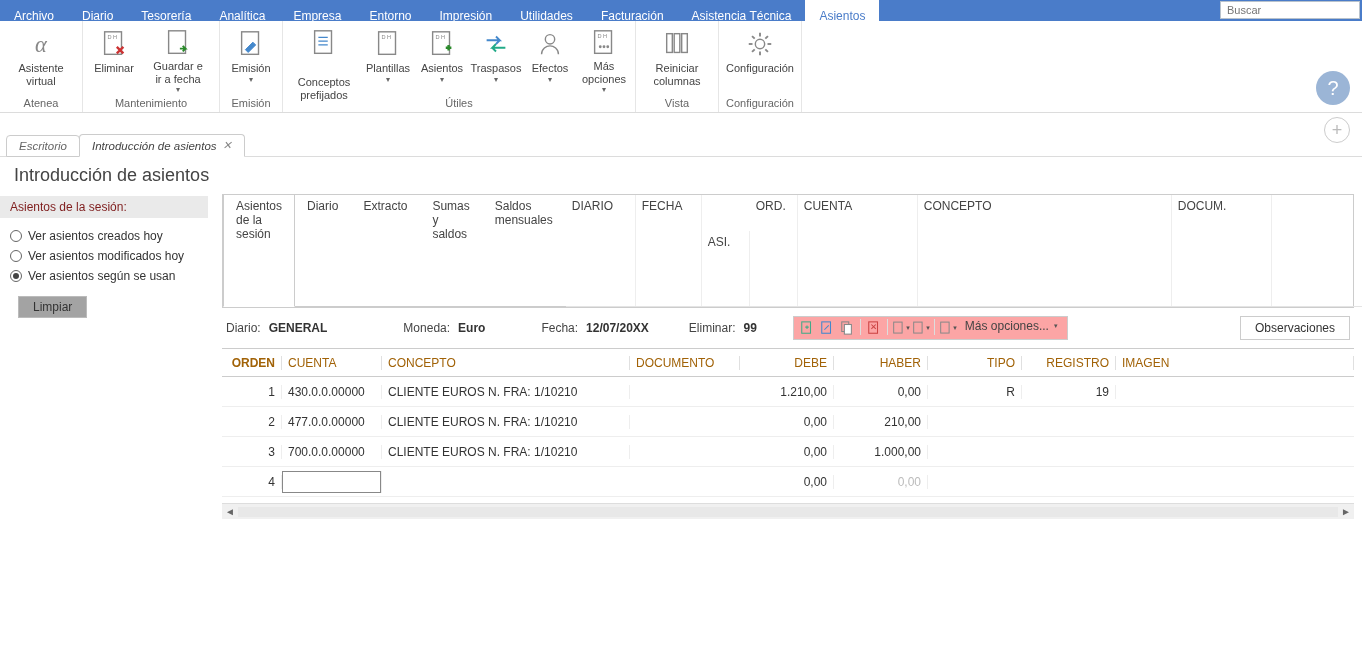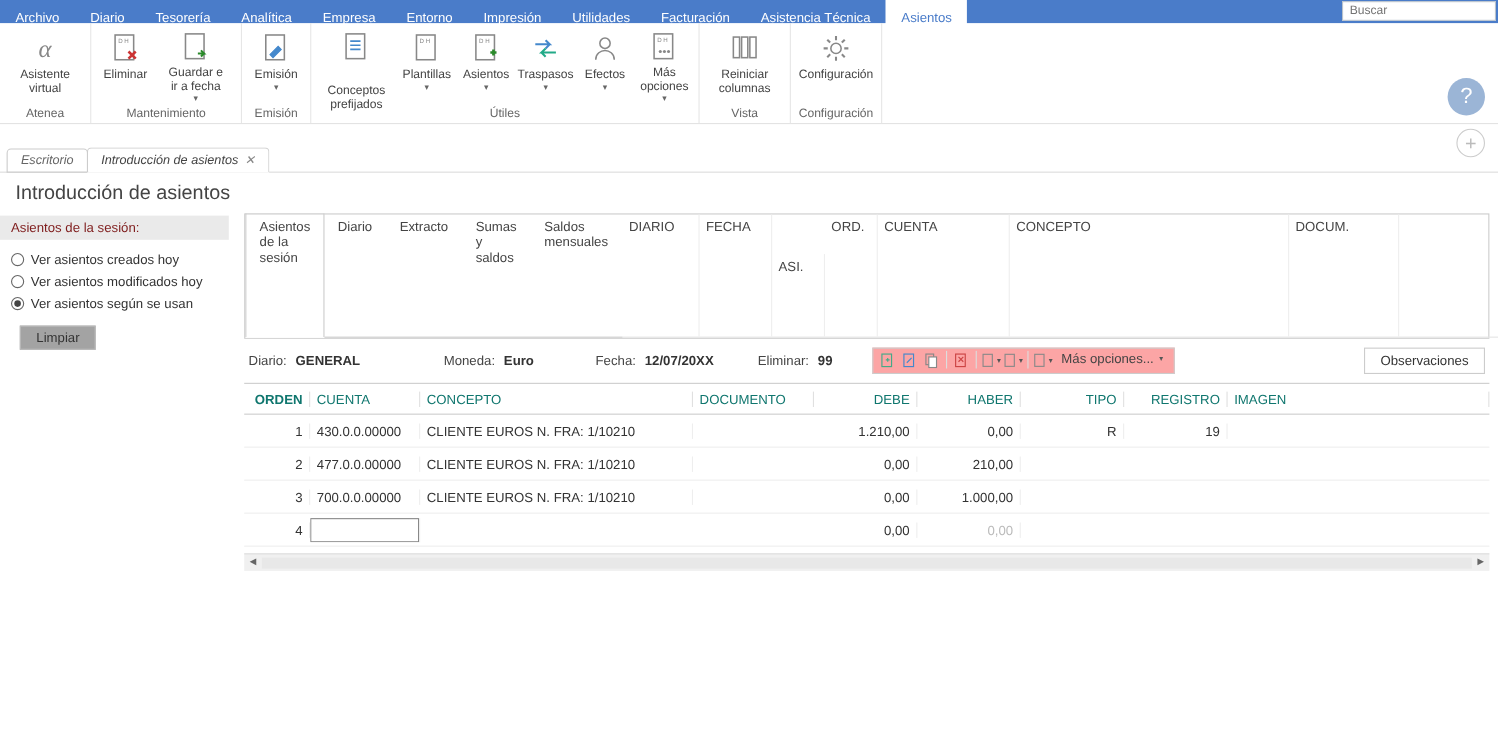--- a/index.html
+++ b/index.html
@@ -309,21 +309,21 @@
     font-size: 12px;
   }
   .et-row {
     display: flex;
     border-bottom: 1px solid #eee;
     height: 30px;
     align-items: center;
   }
   .et-row.head {
     font-weight: normal;
-    color: #0f766e;
+    color: #a16207;
     border-bottom: 1px solid #ccc;
     height: 28px;
   }
   .et-row.head .et-cell { font-weight: normal; }
   .et-cell {
     padding: 0 6px;
     border-right: 1px solid #eee;
     overflow: hidden;
     white-space: nowrap;
   }

